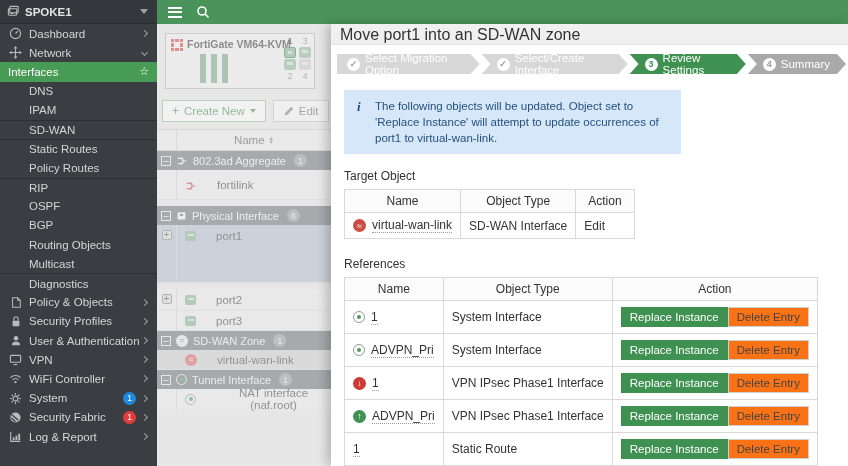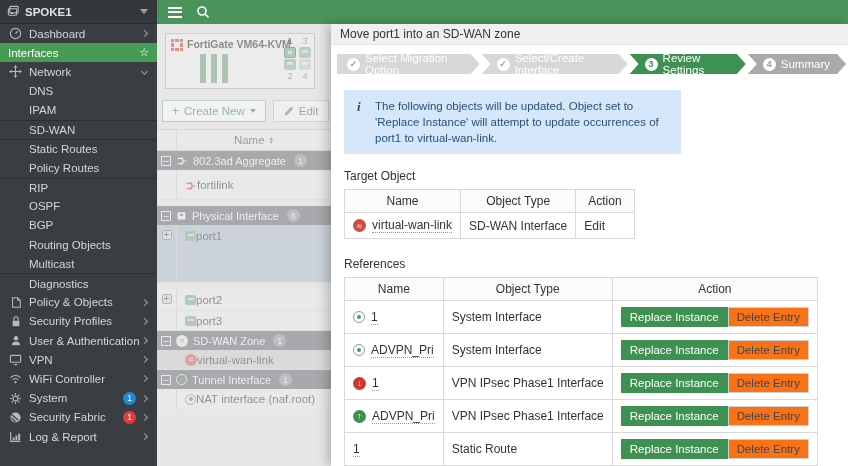--- a/index.html
+++ b/index.html
@@ -58,38 +58,38 @@
   .ilist { margin-top:7px; font-size:11.5px; color:#555; }
   .ihead { height:22px; background:#ededed; border-top:1px solid #cfcfcf; border-bottom:1px solid #cfcfcf; display:flex; align-items:center; }
   .gutter { width:20px; align-self:stretch; border-right:1px solid #d2d2d2; flex:none; display:flex; align-items:flex-start; justify-content:center; padding-top:5px; }
   .ihead .namecell { flex:1; display:flex; justify-content:center; align-items:center; gap:4px; color:#666; }
   .sorticon { display:flex; flex-direction:column; line-height:4.5px; font-size:5.5px; color:#8a8a8a; }
   .grow { height:19px; background:#7b7f83; color:#f2f2f2; display:flex; align-items:center; gap:5px; padding-left:4px; font-size:11px; cursor:pointer; }
   .expbox { width:10px; height:10px; border:1px solid #e9e9e9; color:#f2f2f2; font-size:10px; line-height:7px; text-align:center; flex:none; cursor:pointer; }
   .expbox.plus { border-color:#8f8f8f; background:#dedede; color:#666; border-radius:2px; }
   .gbadge { min-width:13px; height:13px; border-radius:50%; background:rgba(255,255,255,.28); font-size:8.5px; display:flex; align-items:center; justify-content:center; margin-left:3px; }
   .irow { display:flex; align-items:center; background:#ececec; border-bottom:1px solid #dcdcdc; cursor:pointer; }
-  .irow .rbody { display:flex; align-items:center; gap:0; padding-left:8px; flex:1; align-self:stretch;text-align:center; }
+  .irow .rbody { display:flex; align-items:center; gap:20px; padding-left:8px; flex:1; align-self:stretch;text-align:center; }
   .irow.tall { height:30px; }
   .irow.sel { height:58px; background:#b9c5d1; }
   .irow.sel .rbody, .row-port2 .rbody { align-items:flex-start; padding-top:5px; }
   .irow.h22 { height:22px; }
   .irow.h20 { height:20px; }
   .irow.selgray { background:#d3d3d3; }
   .spacer6 { height:6px; background:#e7e7e7; }
   .porticon { width:11px; height:10px; border-radius:2px; background:#8fb79a; position:relative; flex:none; margin-top:1px; }
   .porticon:after { content:""; position:absolute; left:2.5px; top:2.5px; right:2.5px; height:2.5px; background:rgba(255,255,255,.6); }
   .circ-red { width:12px; height:12px; border-radius:50%; background:#d9716b; color:#fff; font-size:8px; display:flex; align-items:center; justify-content:center; flex:none; }
   .circ-outline { width:11px; height:11px; border-radius:50%; border:1.2px solid #8f9a93; position:relative; flex:none; }
   .circ-outline:after { content:""; position:absolute; left:2.5px; top:2.5px; width:4px; height:4px; border-radius:50%; background:#5aa468; }
   .dim-overlay { position:absolute; inset:0; background:rgba(228,228,228,.42); pointer-events:none; }
 
   
   .modal { position:absolute; left:331px; top:24px; width:517px; height:442px; background:#fff; z-index:4; box-shadow:-4px 0 10px rgba(0,0,0,.22); }
-  .mtitle { height:21px; line-height:21px; background:#f0f0f0; border-bottom:1px solid #e2e2e2; font-size:12px; color:#333; padding-left:9px; }
+  .mtitle { height:21px; line-height:21px; background:#f0f0f0; border-bottom:1px solid #e2e2e2; font-size:16px; color:#333; padding-left:9px; }
   .wizard { display:flex; padding:9px 0 0 6px; }
   .step { height:20px; display:flex; align-items:center; gap:5px; color:#fff; font-size:11.5px; margin-right:2px; padding:0 16px 0 15px; cursor:pointer;
           clip-path:polygon(0 0, calc(100% - 9px) 0, 100% 50%, calc(100% - 9px) 100%, 0 100%, 9px 50%); }
   .step.first { clip-path:polygon(0 0, calc(100% - 9px) 0, 100% 50%, calc(100% - 9px) 100%, 0 100%); padding-left:10px; }
   .step.done { background:#d7d7d7; }
   .step.active { background:#3f9151; }
   .step.upcoming { background:#a9a9a9; }
   .stepcirc { width:13px; height:13px; border-radius:50%; background:#fff; display:flex; align-items:center; justify-content:center; font-size:9px; font-weight:bold; flex:none; }
   .step.done .stepcirc { color:#9a9a9a; }
   .step.active .stepcirc { color:#3f9151; }
@@ -135,36 +135,36 @@
       <div class="nav-item">
         <span class="nav-ico">
             <svg width="13" height="13" viewBox="0 0 14 14">
               <circle class="svgi" cx="7" cy="7" r="5.5"></circle>
               <path class="svgi" d="M7 7l2.6-2.6"></path>
             </svg>
           </span>
         <span class="nav-label">Dashboard</span>
         <span class="chev"></span>
       </div>
-      <div class="nav-item child active">
-        <span class="nav-label" style="padding-left:8px;">Interfaces</span>
-        <span class="fav-star">☆</span>
-      </div>
       <div class="nav-item">
         <span class="nav-ico">
             <svg width="13" height="13" viewBox="0 0 14 14">
               <path class="svgi" d="M7 2.5v9M2.5 7h9"></path>
               <polygon class="svgi-f" points="7,0 5,2.8 9,2.8"></polygon>
               <polygon class="svgi-f" points="7,14 5,11.2 9,11.2"></polygon>
               <polygon class="svgi-f" points="0,7 2.8,5 2.8,9"></polygon>
               <polygon class="svgi-f" points="14,7 11.2,5 11.2,9"></polygon>
             </svg>
           </span>
         <span class="nav-label">Network</span>
         <span class="chev down"></span>
+      </div>
+      <div class="nav-item child active">
+        <span class="nav-label" style="padding-left:8px;">Interfaces</span>
+        <span class="fav-star">☆</span>
       </div>
       <div class="nav-item child">
           <span class="nav-label">DNS</span>
         </div>
       <div class="nav-item child">
           <span class="nav-label">IPAM</span>
         </div>
       <div class="nav-item child sep">
           <span class="nav-label">SD-WAN</span>
         </div>

